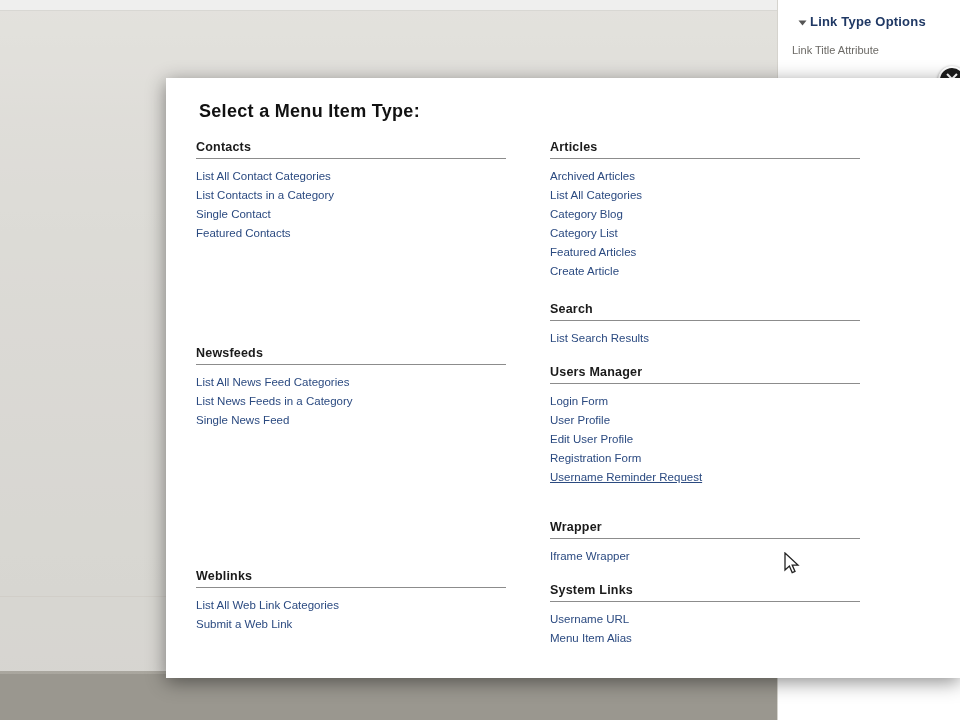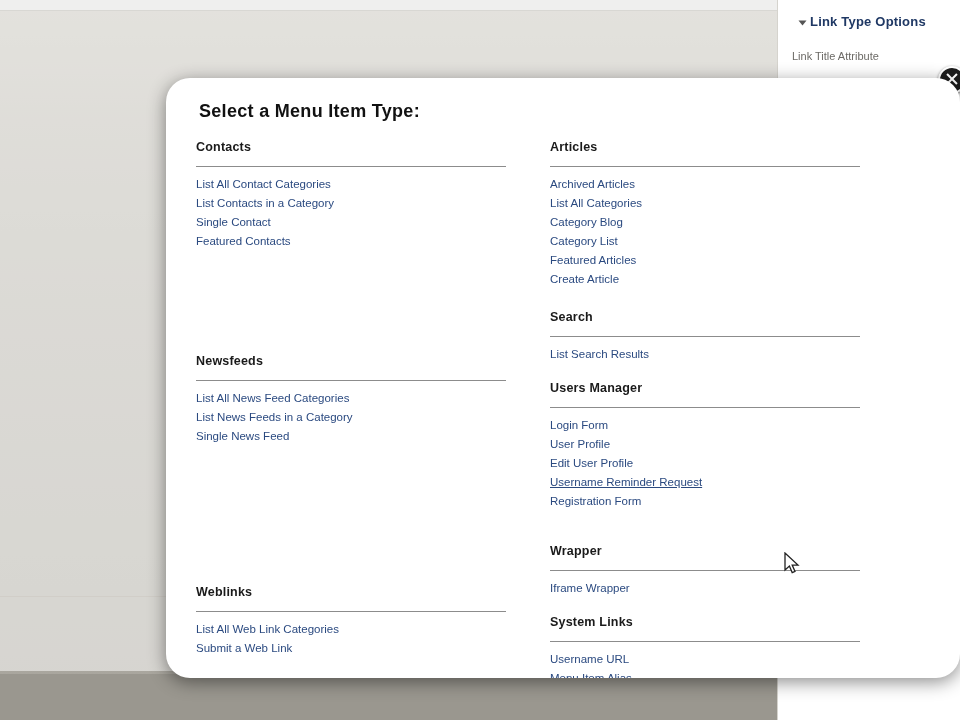--- a/index.html
+++ b/index.html
@@ -100,21 +100,21 @@
     border-top: 4px solid transparent;
     border-bottom: 4px solid transparent;
     margin-right: 5px;
     vertical-align: middle;
     transform: rotate(90deg);
   }
 
   .panel-label {
     position: absolute;
     right: 18px;
-    top: 50px;
+    top: 44px;
     width: 150px;
     font-size: 11px;
     color: #6c6a66;
   }
 
   
   .close-btn {
     position: absolute;
     left: 938px;
     top: 66px;
@@ -142,21 +142,20 @@
   
   .modal {
     position: absolute;
     left: 166px;
     top: 78px;
     width: 794px;
     height: 600px;
     background: #ffffff;
     box-shadow: 0 4px 18px rgba(0,0,0,.45);
     overflow: hidden;
-    border-radius: 24px;
   }
 
   .modal-title {
     position: absolute;
     left: 33px;
     top: 23px;
     font-size: 18px;
     font-weight: bold;
     color: #111;
     letter-spacing: .3px;
@@ -172,21 +171,21 @@
   }
 
   .col { width: 310px; }
 
   .group { margin-bottom: 0; }
 
   .group-title {
     font-size: 12.5px;
     font-weight: bold;
     color: #1a1a1a;
-    padding-bottom: 12px;
+    padding-bottom: 4px;
     border-bottom: 1px solid #8c8c8c;
     letter-spacing: .2px;
   }
 
   .group-items {
     list-style: none;
     margin: 7px 0 0 0;
     padding: 0;
   }
 
@@ -306,22 +305,22 @@
         </div>
 
         <div class="spacer-18"></div>
 
         <div class="group">
           <div class="group-title">Users Manager</div>
           <ul class="group-items">
             <li><a>Login Form</a></li>
             <li><a>User Profile</a></li>
             <li><a>Edit User Profile</a></li>
+            <li><a>Registration Form</a></li>
             <li><a class="hovered">Username Reminder Request</a></li>
-            <li><a>Registration Form</a></li>
           </ul>
         </div>
 
         <div class="spacer-34"></div>
 
         <div class="group">
           <div class="group-title">Wrapper</div>
           <ul class="group-items">
             <li><a>Iframe Wrapper</a></li>
           </ul>

